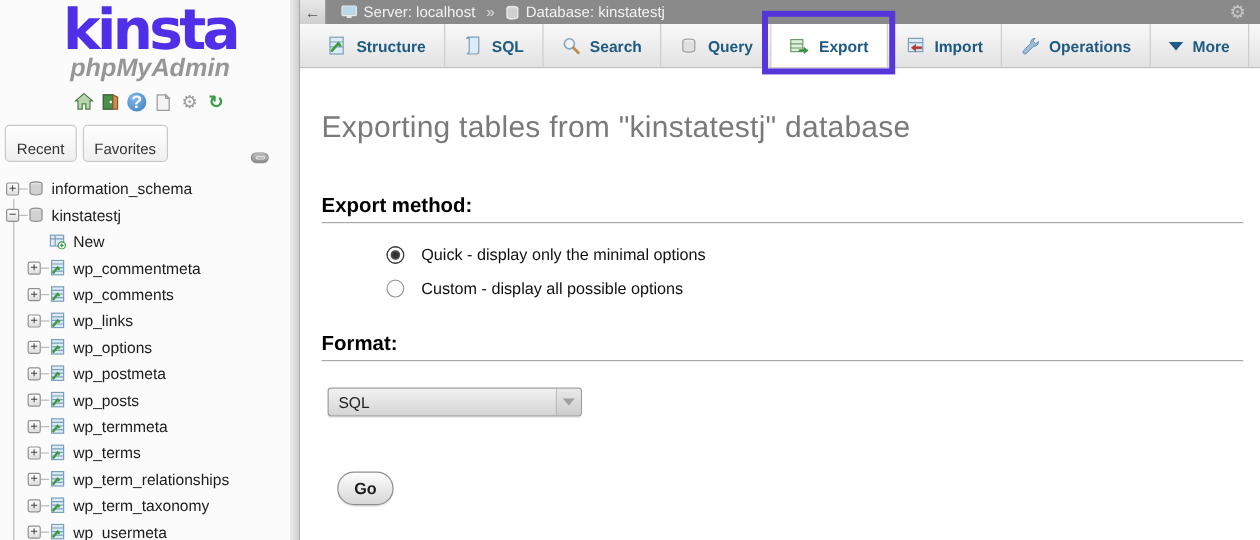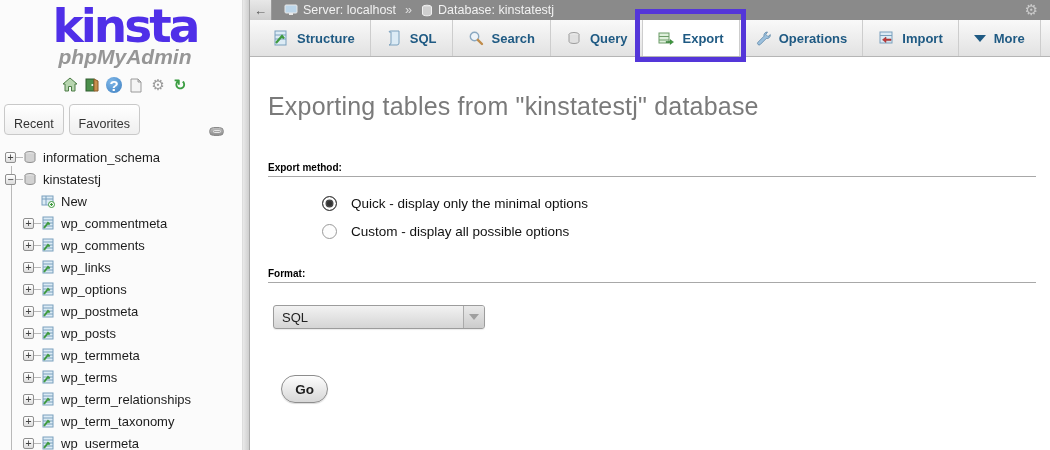--- a/index.html
+++ b/index.html
@@ -58,21 +58,21 @@
     font-size:13px; font-weight:bold; color:#1f5a83; position:relative; }
   .tab.active { background:#fff; }
   .tab .ticon { width:16px; height:16px; flex:0 0 16px; }
   .more-caret { width:0; height:0; border-left:6px solid transparent; border-right:6px solid transparent;
     border-top:7px solid #1f5a83; }
   #annotation-box { position:absolute; left:-8px; right:-7px; top:-11px; bottom:-6px;
     border:5px solid #5436d9; z-index:6; pointer-events:none; }
 
   #content { position:absolute; left:0; top:57px; width:800px; height:393px; background:#fff; padding-left:18px; }
   #page-title { margin-top:35px; font-size:25px; font-weight:400; color:#7a7a7a; letter-spacing:0.2px; }
-  .section-label { font-size:10px; font-weight:bold; color:#000; }
+  .section-label { font-size:17px; font-weight:bold; color:#000; }
   .section-hr { border:0; border-top:1px solid #a8a8a8; margin:3px 14px 0 0; }
   #export-method-section { margin-top:41px; }
   .radio-row { display:flex; align-items:flex-start; gap:14px; margin-left:54px; }
   .radio-row.first { margin-top:19px; }
   .radio-row + .radio-row { margin-top:13px; }
   .radio { width:15px; height:15px; border-radius:50%; flex:0 0 15px; }
   .radio.checked { background:#4a4a4a; box-shadow:inset 0 0 0 2.5px #fff; position:relative; border:1px solid #3c3c3c; }
   .radio.checked::after { content:""; position:absolute; left:4px; top:4px; width:5px; height:5px; border-radius:50%; background:#333; }
   .radio.unchecked { background:#fdfdfd; border:1.5px solid #9a9a9a; }
   .radio-label { font-size:13.5px; color:#111; }
@@ -362,32 +362,32 @@
             <rect x="1" y="3" width="10" height="10" fill="#dff0dc" stroke="#6d9c68"></rect>
             <line x1="1" y1="6.5" x2="11" y2="6.5" stroke="#6d9c68"></line>
             <line x1="1" y1="10" x2="11" y2="10" stroke="#6d9c68"></line>
             <path d="M8 11.5 H12 V9.5 L15.5 12 L12 14.5 V12.5 H8 Z" fill="#3f9a3f" stroke="#2c7030" stroke-width="0.5"></path>
           </svg>
         <span>Export</span>
       </div>
 
       <div class="tab">
         <svg class="ticon" viewBox="0 0 16 16">
-            <path d="M12.5 2 A3.4 3.4 0 0 0 9 6.2 L3 12.2 A1.6 1.6 0 1 0 5.3 14.5 L11.3 8.5 A3.4 3.4 0 0 0 15.3 4.6 L13 6.6 L10.8 4.4 Z" fill="#9cc0dd" stroke="#5f88a8" stroke-width="0.8"></path>
-          </svg>
-        <span>Operations</span>
-      </div>
-
-      <div class="tab">
-        <svg class="ticon" viewBox="0 0 16 16">
             <rect x="2" y="2" width="12" height="11" fill="#dcebf5" stroke="#7aa0bd"></rect>
             <line x1="2" y1="5.5" x2="14" y2="5.5" stroke="#7aa0bd"></line>
             <path d="M13 9 H8 V7 L4.5 9.8 L8 12.6 V10.6 H13 Z" fill="#c23b3b" stroke="#8e2626" stroke-width="0.5"></path>
           </svg>
         <span>Import</span>
+      </div>
+
+      <div class="tab">
+        <svg class="ticon" viewBox="0 0 16 16">
+            <path d="M12.5 2 A3.4 3.4 0 0 0 9 6.2 L3 12.2 A1.6 1.6 0 1 0 5.3 14.5 L11.3 8.5 A3.4 3.4 0 0 0 15.3 4.6 L13 6.6 L10.8 4.4 Z" fill="#9cc0dd" stroke="#5f88a8" stroke-width="0.8"></path>
+          </svg>
+        <span>Operations</span>
       </div>
 
       <div class="tab">
         <span class="more-caret"></span>
         <span>More</span>
       </div>
     </div>
 
     <div id="content">
       <h1 id="page-title">Exporting tables from "kinstatestj" database</h1>

